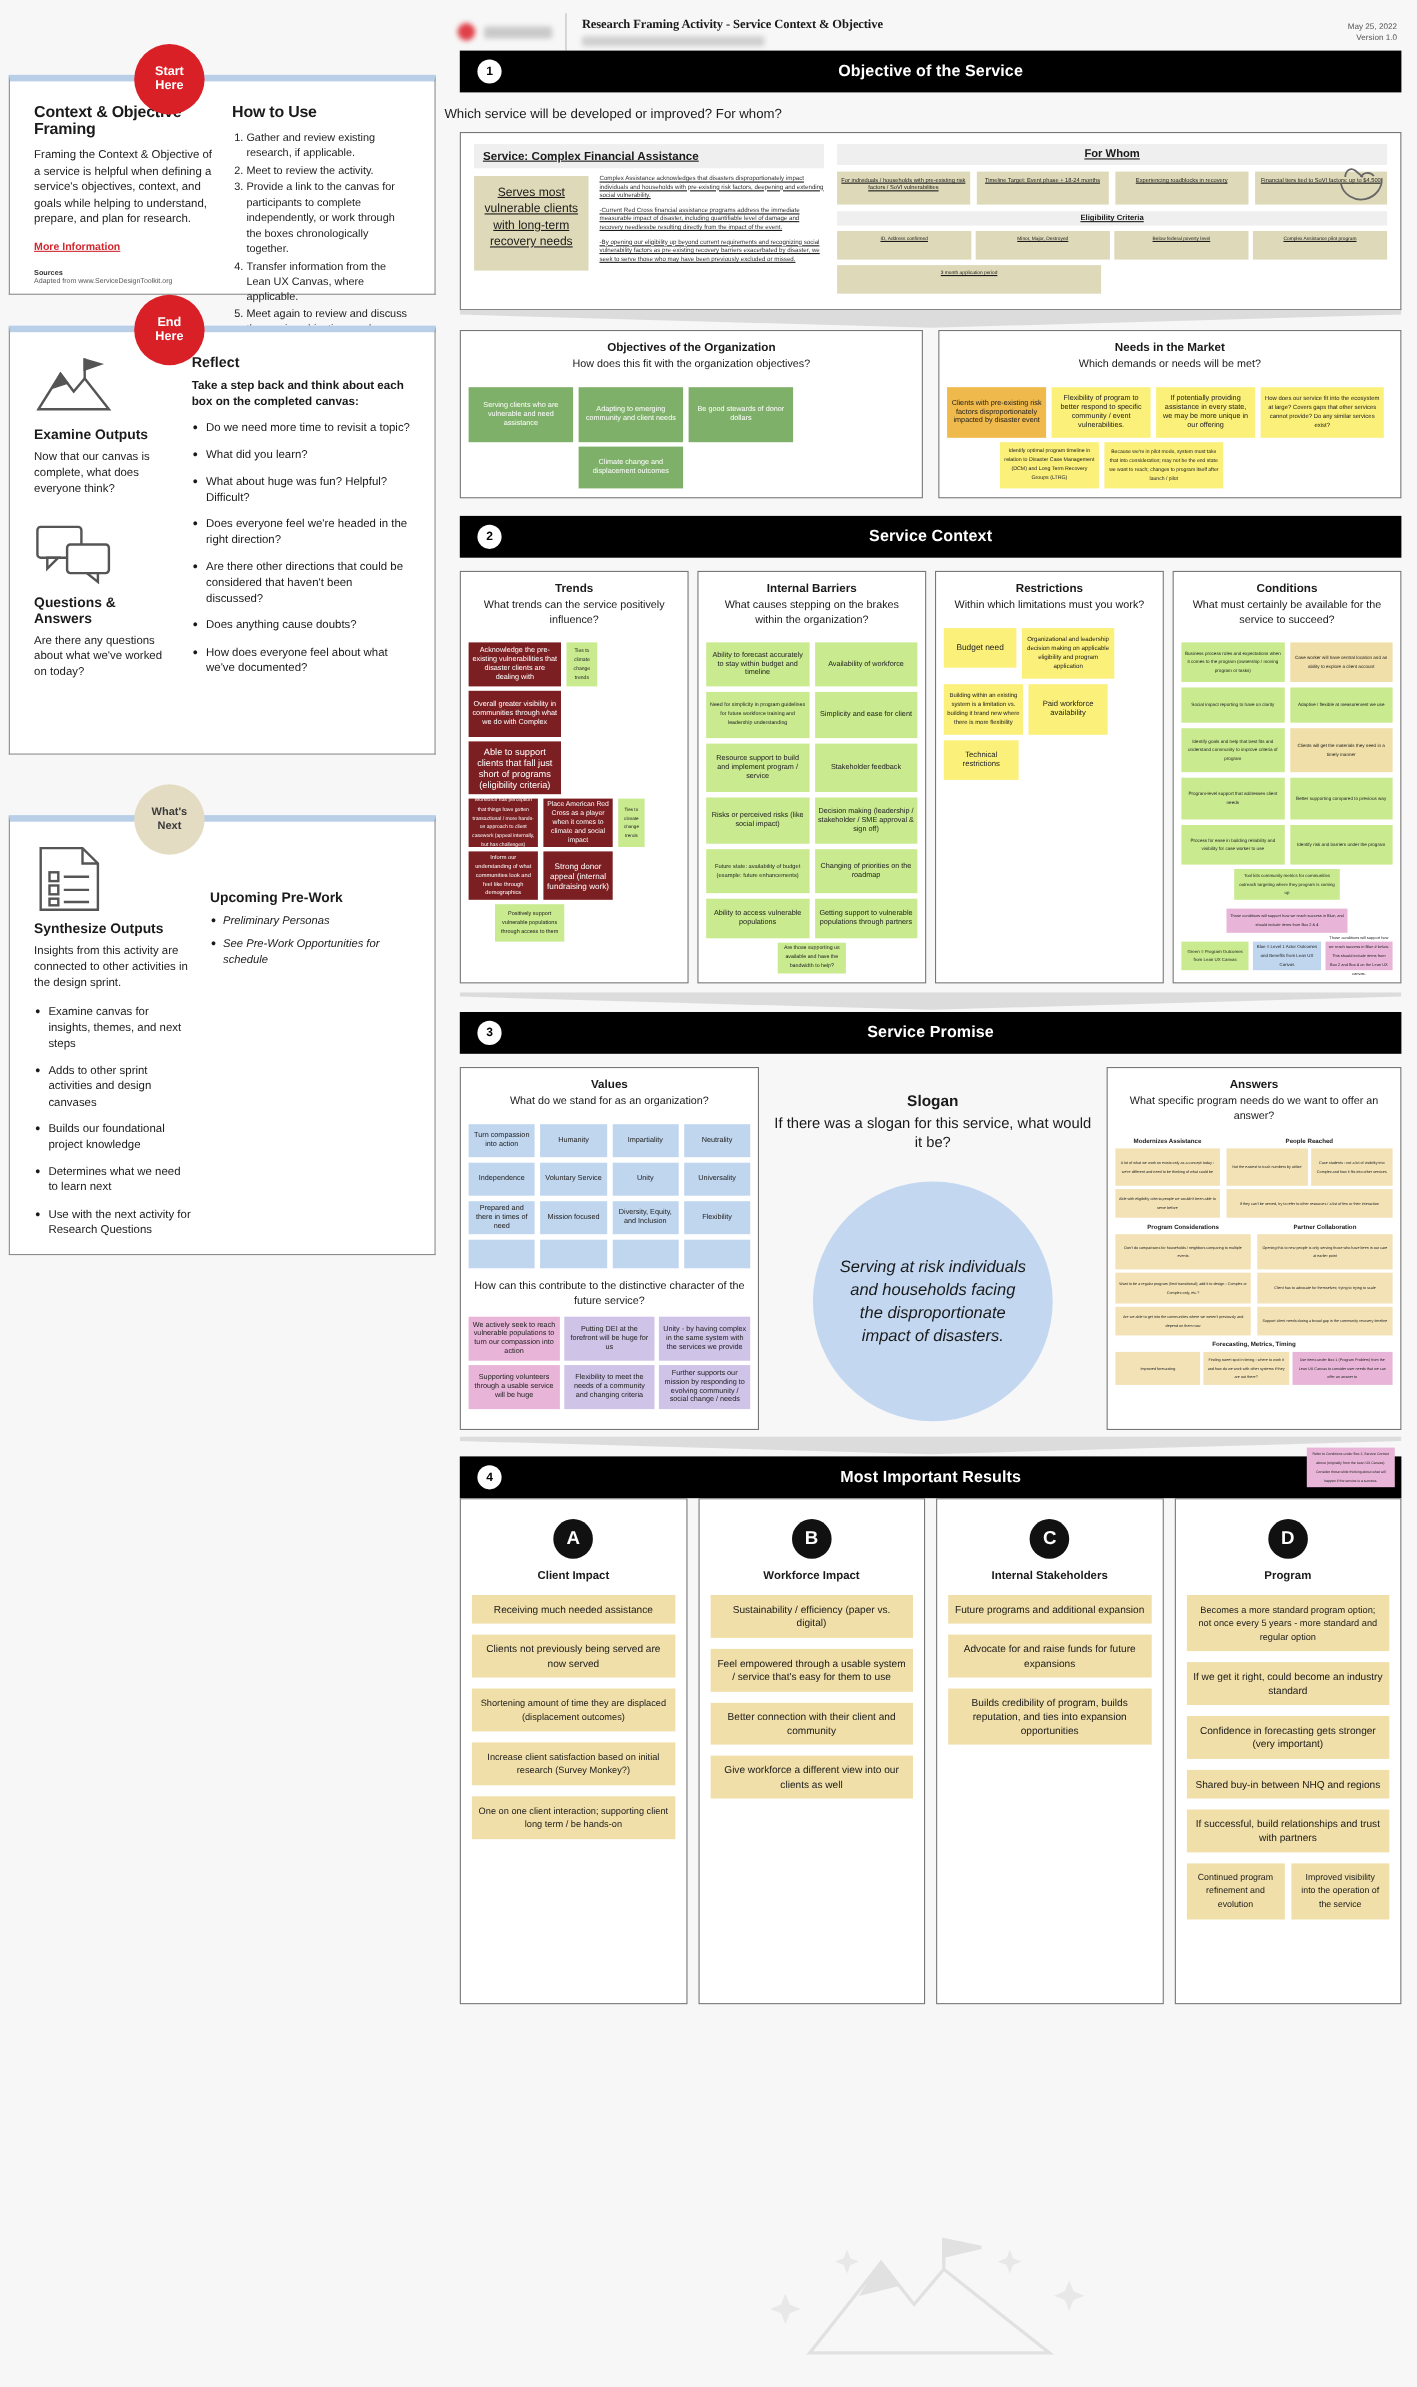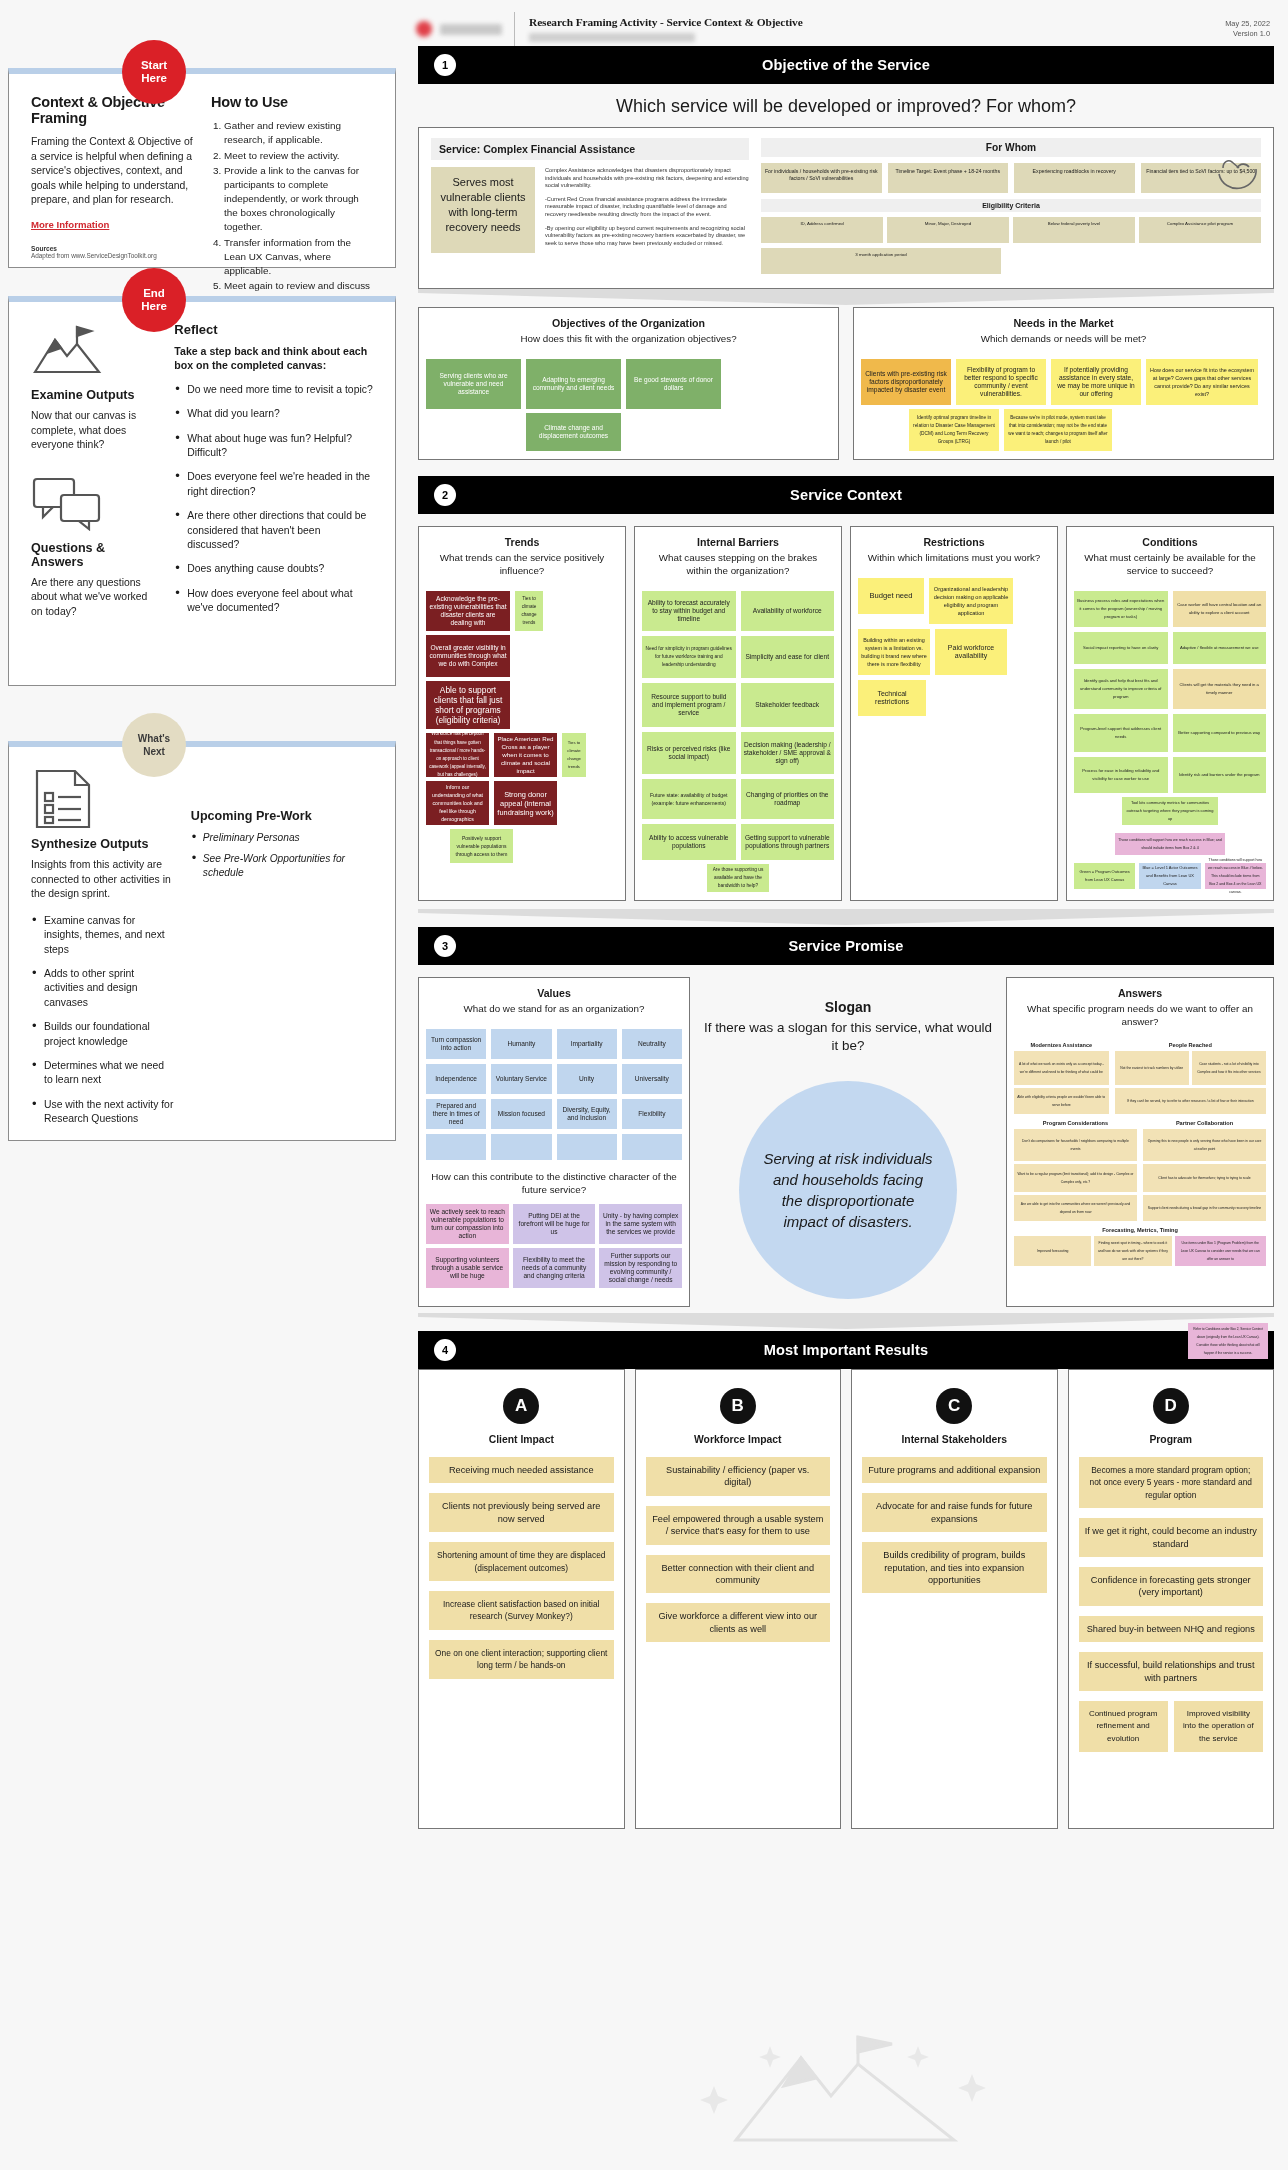--- a/index.html
+++ b/index.html
@@ -79,21 +79,21 @@
     position: relative; margin: 0 14px; background: #000; color: #fff;
     height: 38px; display: flex; align-items: center; justify-content: center;
   }
   .band .num {
     position: absolute; left: 16px; top: 50%; transform: translateY(-50%);
     width: 22px; height: 22px; border-radius: 50%; background: #fff; color: #000;
     font-size: 11px; font-weight: bold; display: flex; align-items: center; justify-content: center;
   }
   .band .btitle { font-size: 14.6px; font-weight: bold; letter-spacing: 0.1px; }
 
-  .qline { text-align: center; font-size: 18px; padding: 12px 0 10px 0; }
+  .qline { font-size: 12px; padding: 12px 0 10px 0; }
 
   .card { background: #fff; border: 1px solid #777; }
   .card-h { text-align: center; font-size: 10.6px; font-weight: bold; padding-top: 9px; }
   .card-q { text-align: center; font-size: 9.8px; padding: 3px 10px 8px 10px; line-height: 13px; }
 
   
   .n { font-size: 6.6px; line-height: 8.2px; text-align: center; padding: 4px 3px; display: flex; align-items: center; justify-content: center; }
   .n.green { background: #7fb069; color: #fff; }
   .n.lgreen{ background: #c9ea8f; color: #222; }
   .n.yel   { background: #fbf07a; color: #222; }
@@ -102,21 +102,21 @@
   .n.blue  { background: #c0d6ee; color: #222; }
   .n.pink  { background: #e8b5d8; color: #222; }
   .n.lav   { background: #cfc3e8; color: #222; }
   .n.cream { background: #f2e2b6; color: #222; }
   .n.sand  { background: #f0dfa8; color: #222; }
 
   .arrow-sep { margin: 0 14px; height: 18px; position: relative; }
   .arrow-sep svg { display: block; }
 
   
-  .svc-wrap { margin: 0 14px; background: #fff; border: 1px solid #777; padding: 10px 12px 14px 12px; display: flex; gap: 12px; }
+  .svc-wrap { margin: 0 14px; background: #fff; border: 1px solid #777; padding: 10px 12px 14px 12px; display: flex; gap: 12px; text-decoration: underline; }
   .svc-left { width: 318px; }
   .svc-badge { background: #efefef; font-size: 10.6px; font-weight: bold; padding: 5px 8px; }
   .svc-row { display: flex; gap: 10px; margin-top: 7px; }
   .svc-note { width: 104px; background: #ded9b8; font-size: 11px; line-height: 15px; text-align: center; padding: 8px 5px; }
   .svc-para { flex: 1; font-size: 5.6px; line-height: 7.6px; color: #333; }
   .svc-para p { margin-bottom: 6px; }
   .svc-right { flex: 1; }
   .forwhom-h { background: #efefef; text-align: center; font-size: 10.2px; font-weight: bold; padding: 4px; }
   .fw-row { display: flex; gap: 6px; margin-top: 6px; }
   .fw-note { flex: 1; background: #ded9b8; font-size: 5.2px; line-height: 6.6px; text-align: center; padding: 5px 3px; min-height: 30px; }

